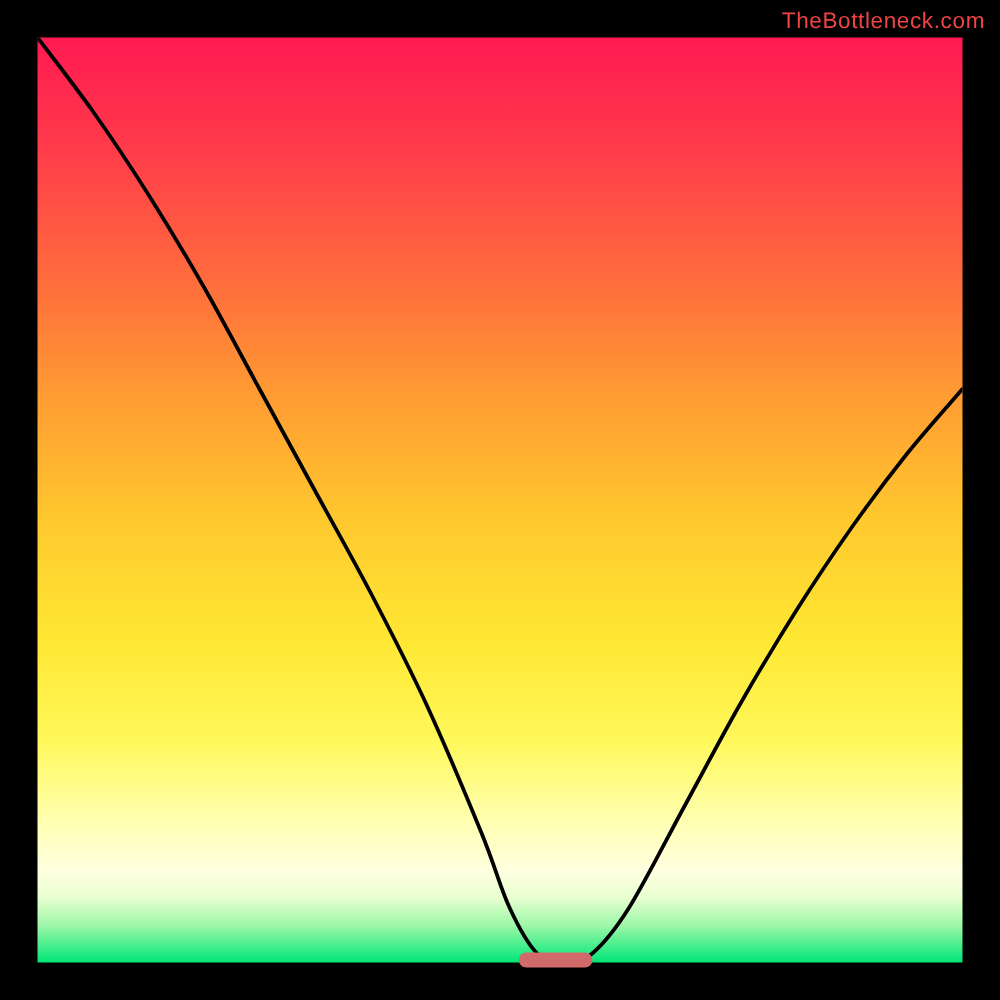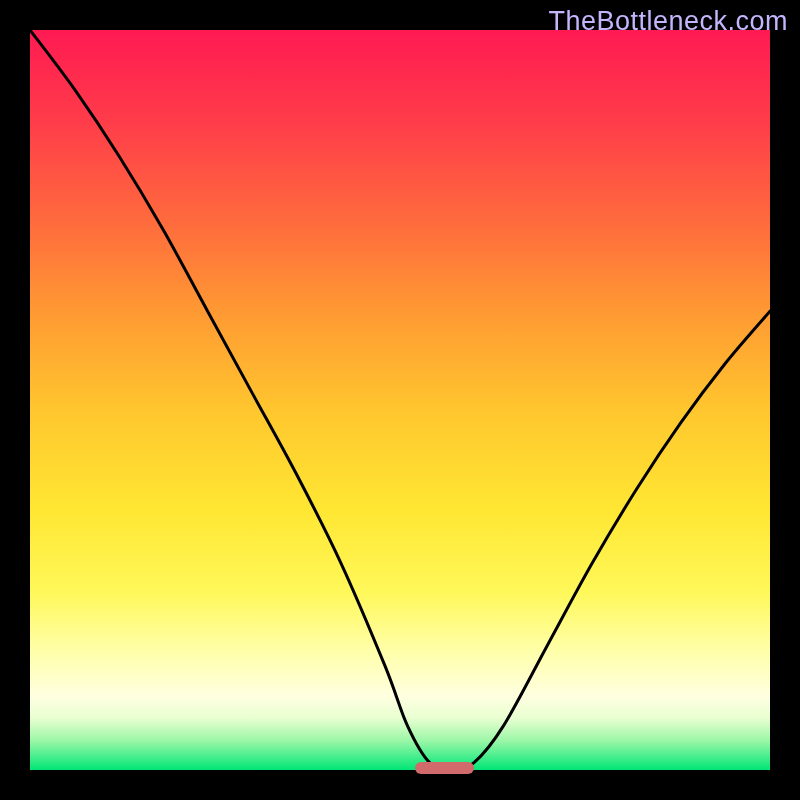--- a/index.html
+++ b/index.html
@@ -1,17 +1,17 @@
 <!DOCTYPE html>
 <html><head>
 <meta charset="utf-8">
 <style>
   * { margin: 0; padding: 0; box-sizing: border-box; }
   body { width: 800px; height: 800px; background: #000; position: relative; font-family: Arial, sans-serif; }
-  .watermark { position: absolute; top: 6px; right: 12px; color: #c4b5fd; font-size: 27px; font-weight: 400; letter-spacing: 0.5px; z-index: 10; }
+  .watermark { position: absolute; top: 6px; right: 12px; color: #ef4444; font-size: 18px; font-weight: 400; letter-spacing: 0.5px; z-index: 10; }
   .plot-frame { position: absolute; left: 30px; top: 30px; width: 740px; height: 740px; background: #000; }
   .gradient { position: absolute; left: 0; top: 0; width: 100%; height: 100%;
     background: linear-gradient(to bottom,
       #ff1a52 0%,
       #ff3b4a 12%,
       #ff6b3d 26%,
       #ff9933 38%,
       #ffc82e 52%,
       #ffe733 65%,
       #fff85a 76%,

